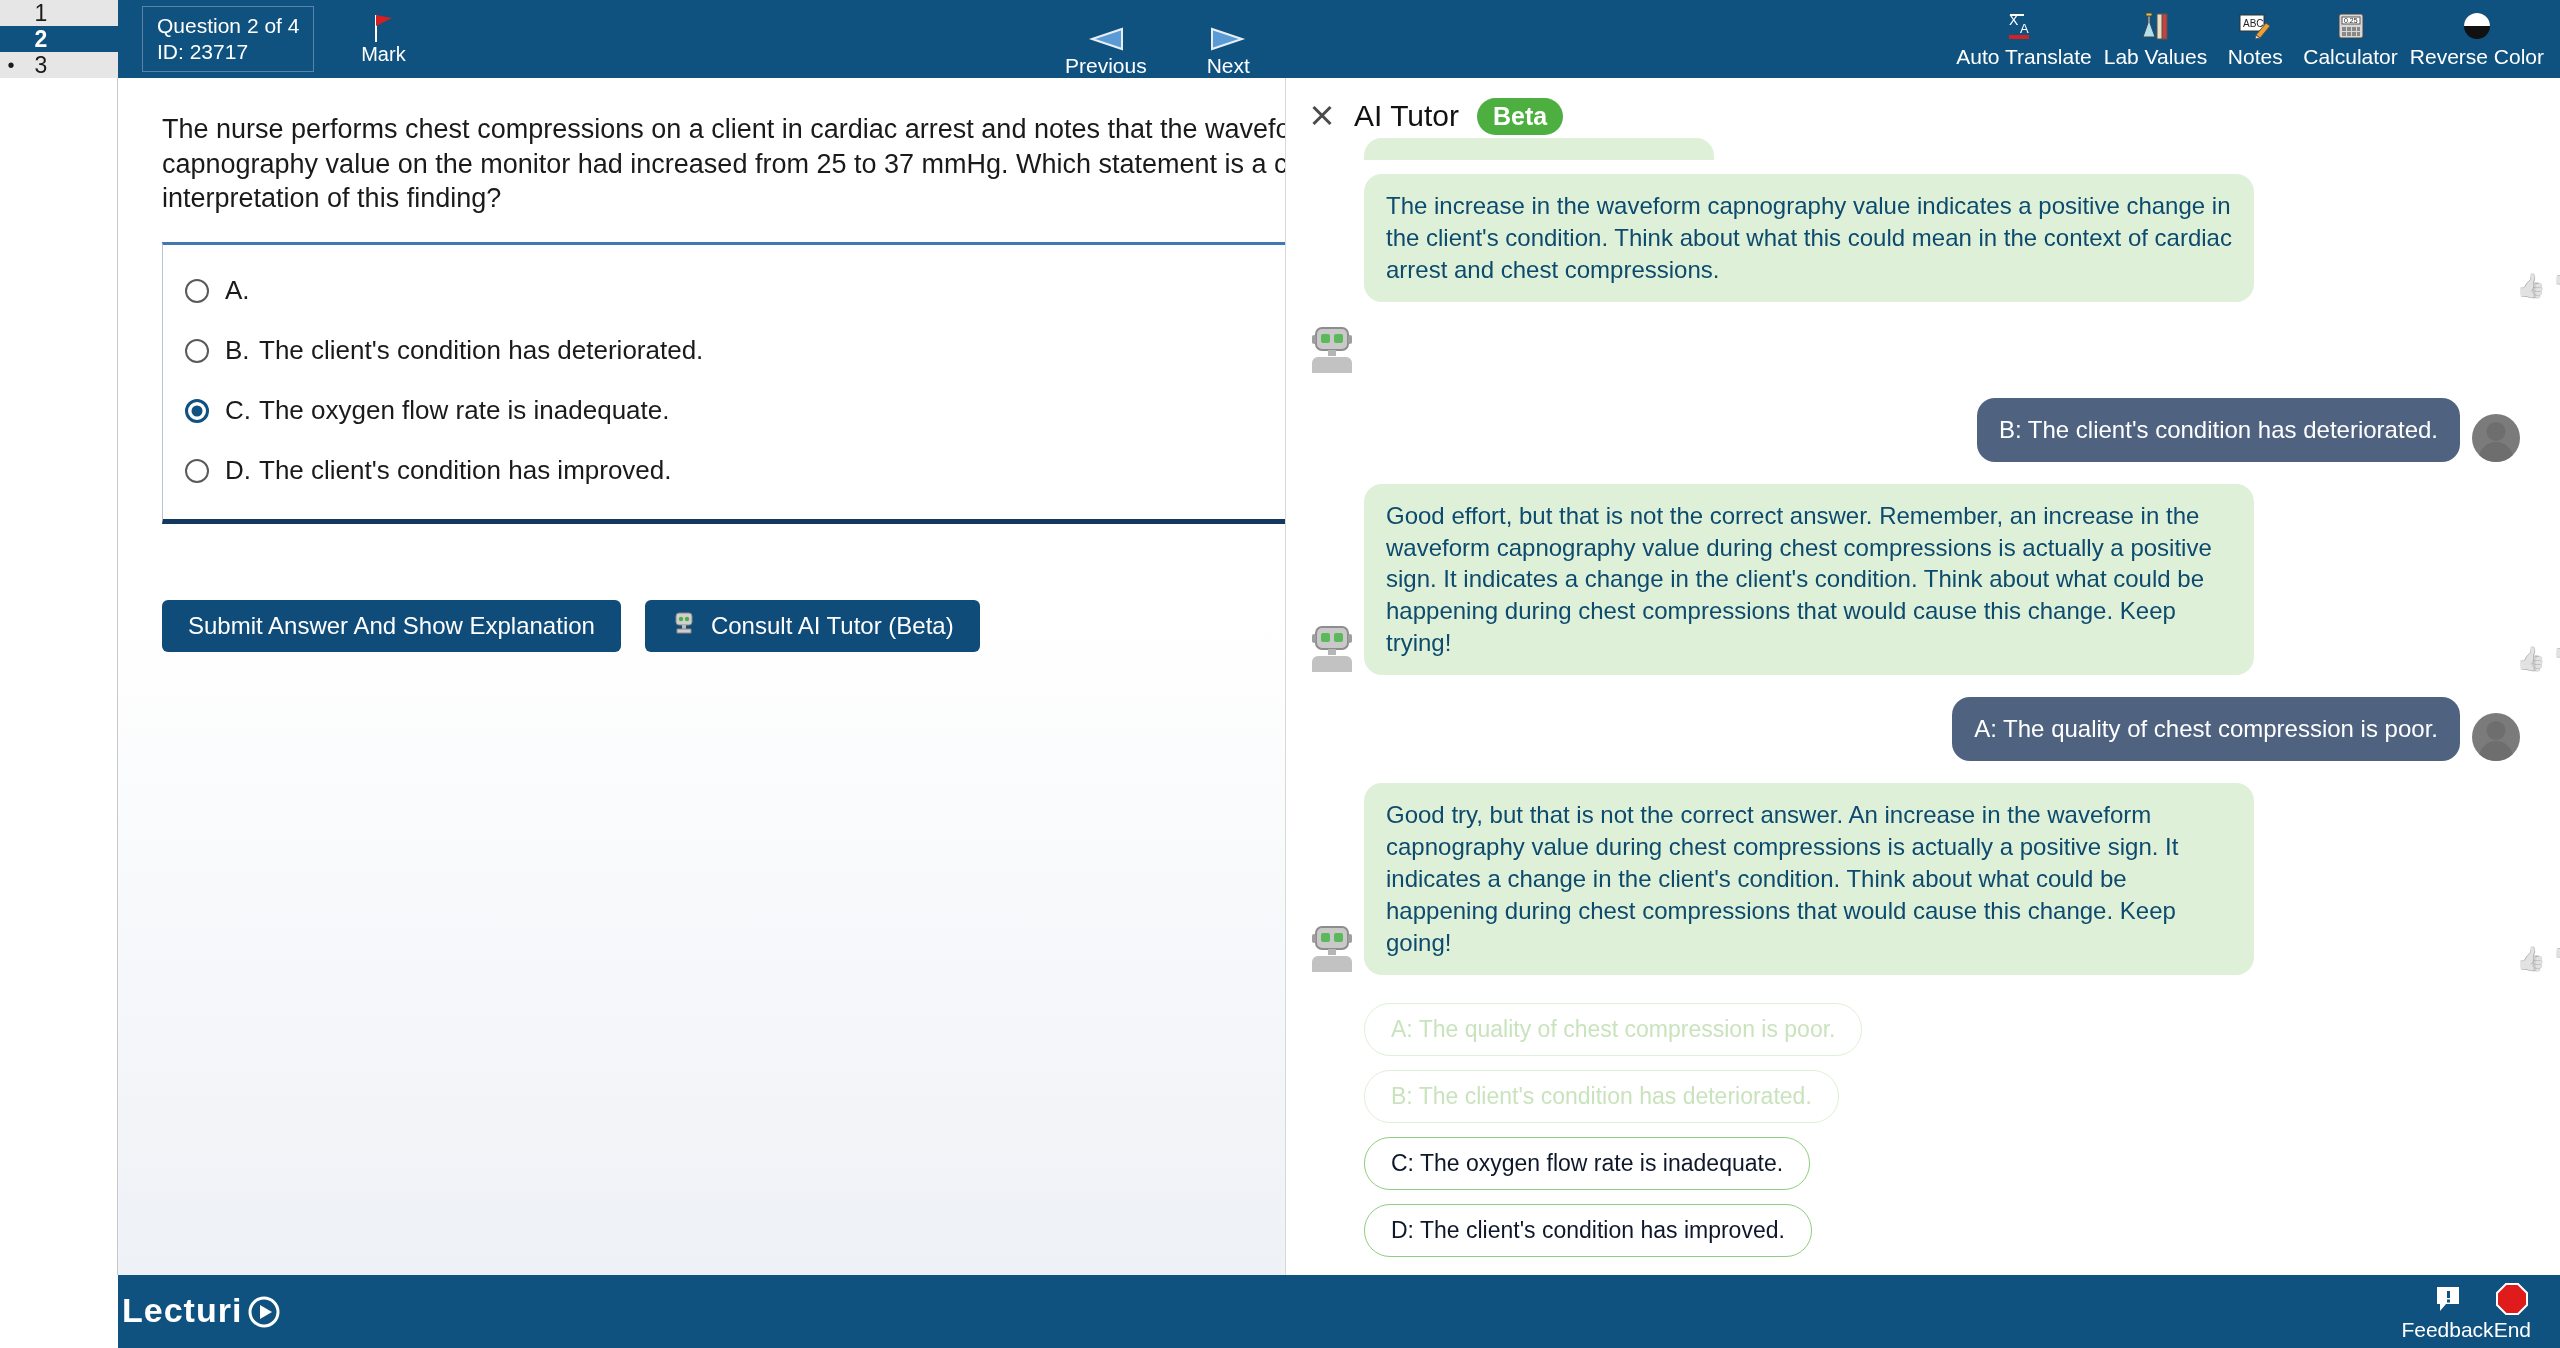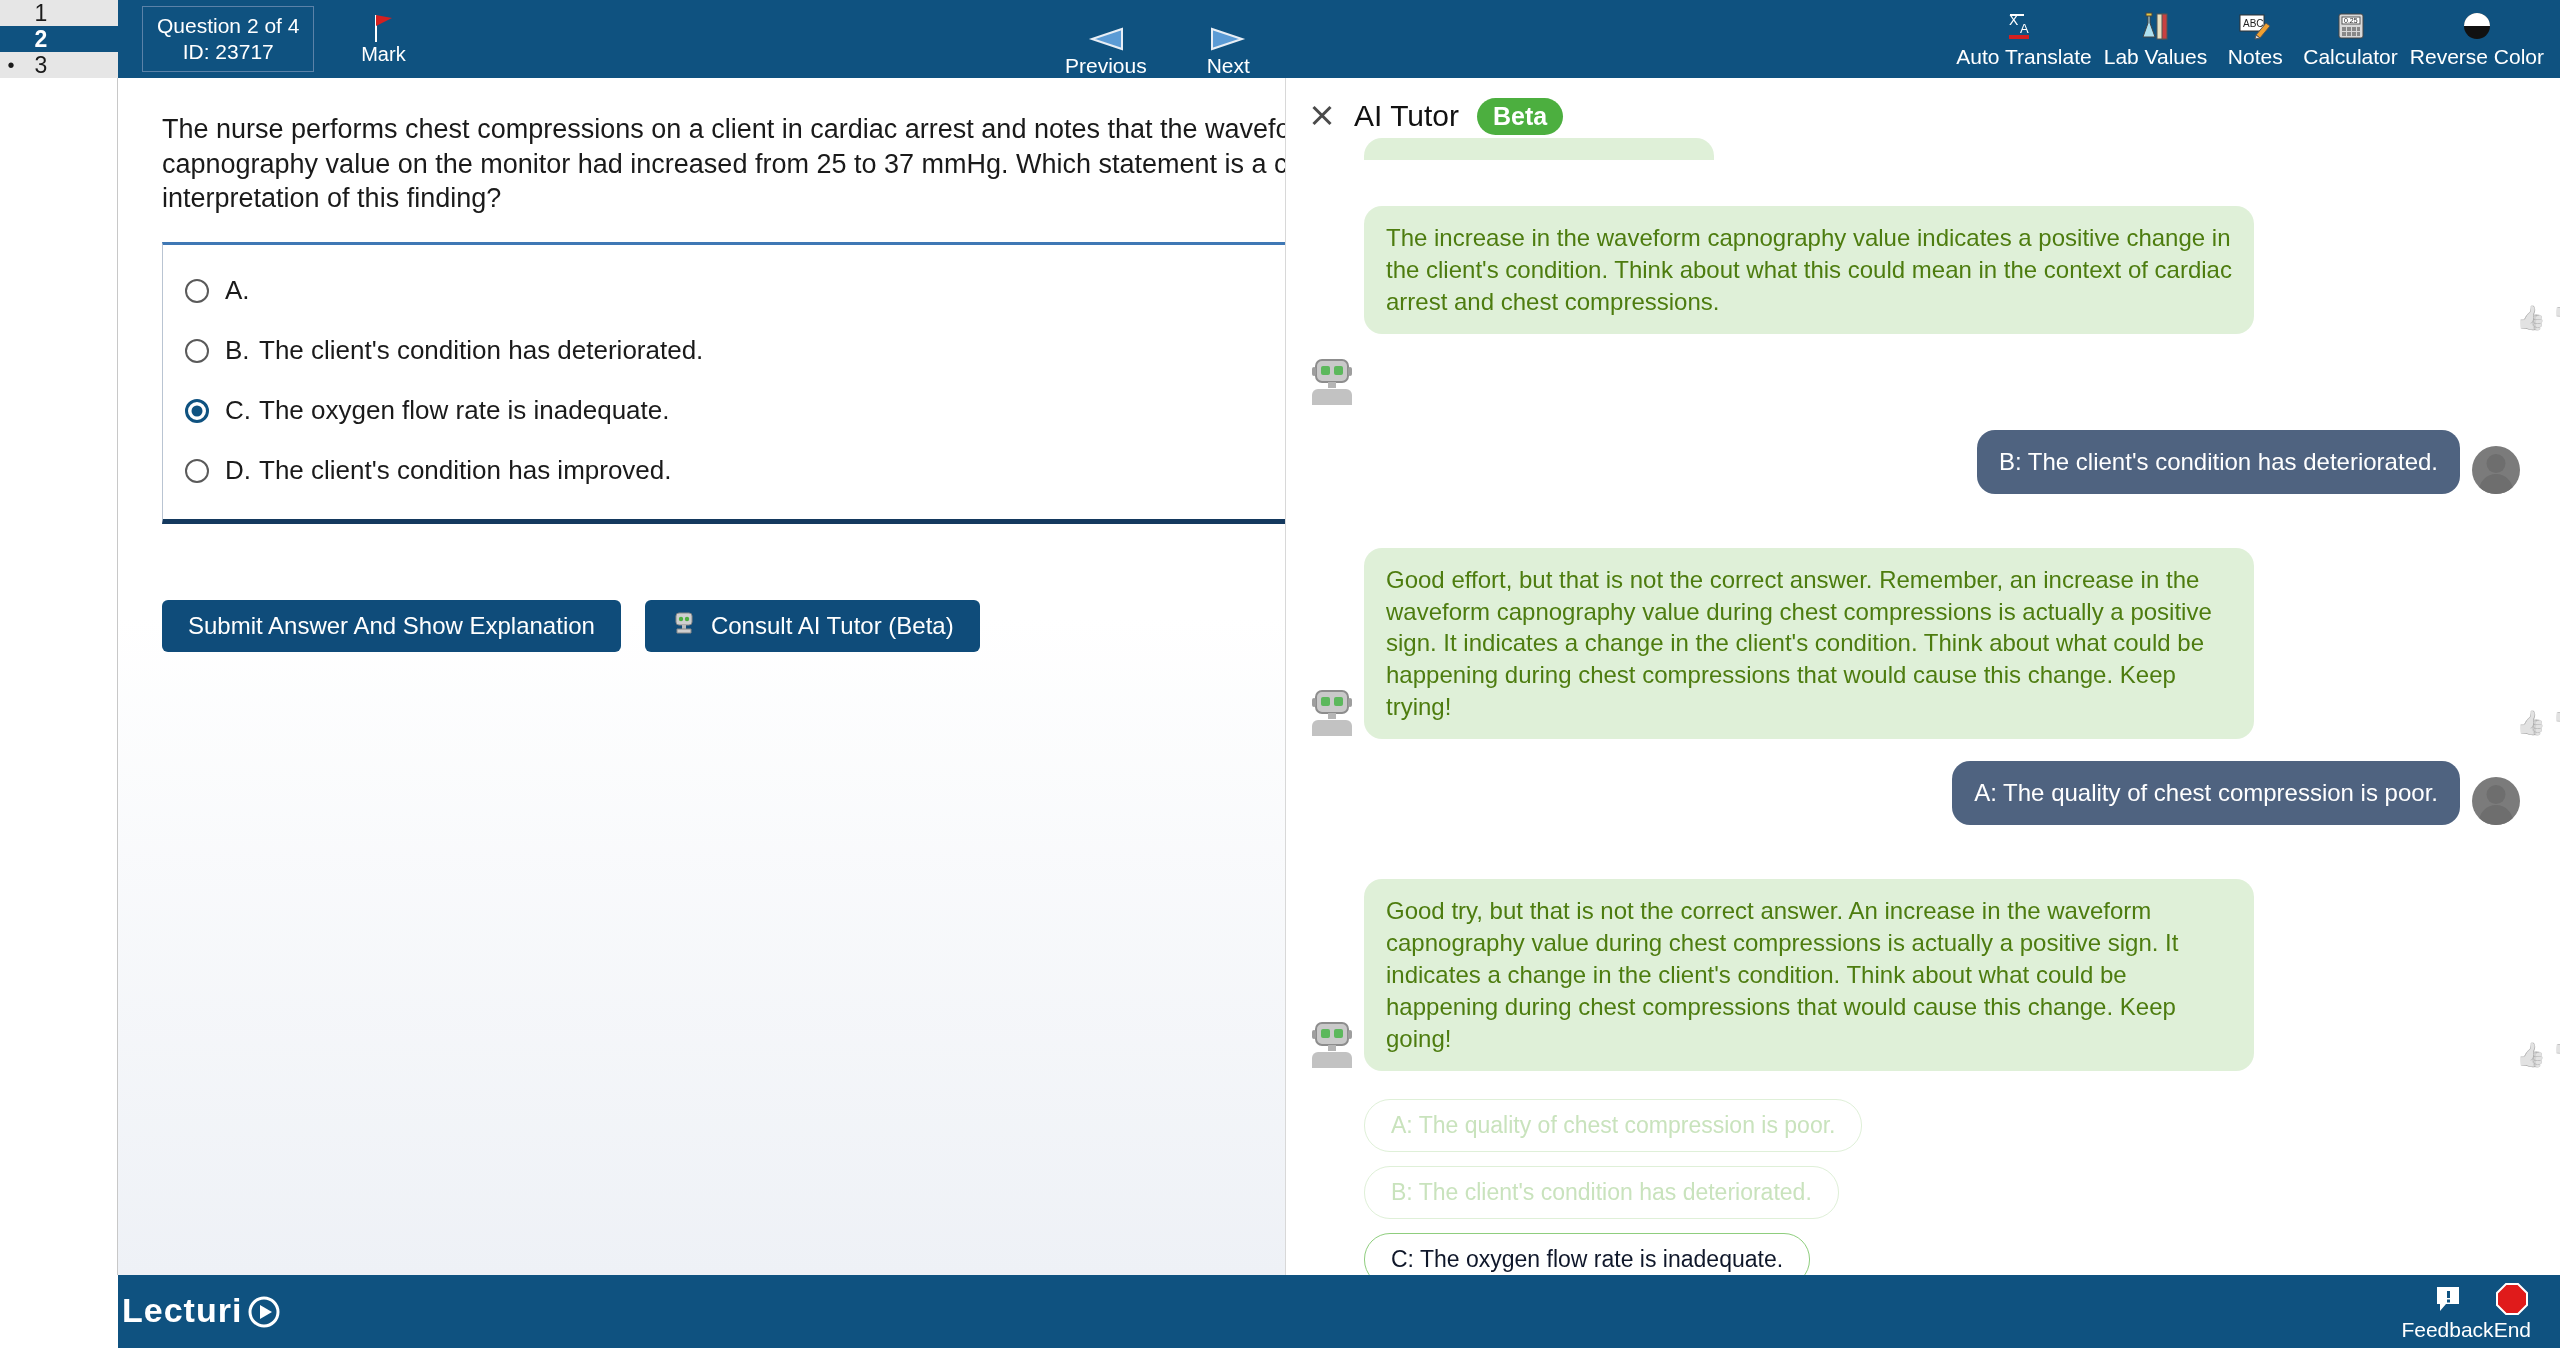--- a/index.html
+++ b/index.html
@@ -39,21 +39,21 @@
   .q-index .qi-row .num { width: 46px; text-align: center; }
   .q-index .qi-row.active { background: #0f5280; color: #ffffff; font-weight: bold; }
   .q-index .qi-row.plain { background: #ffffff; }
   .q-index .qi-row.grey { background: #e6e6e6; }
 
   .qbadge {
     margin-left: 24px;
     border: 1px solid #5b82a8;
     padding: 6px 14px;
     color: #ffffff;
-    text-align: center;
+    text-align: left;
     line-height: 1.25;
     font-size: 21px;
   }
   .mark-btn {
     margin-left: 34px;
     display: flex; flex-direction: column; align-items: center;
     color: #fff; font-size: 20px; width: 70px;
   }
   .mark-btn .flagwrap { height: 30px; display:flex; align-items:flex-end; }
 
@@ -146,21 +146,21 @@
     flex: 1; overflow: hidden; position: relative;
     padding: 0 40px 0 24px;
   }
   .msg { display: flex; align-items: flex-end; margin-bottom: 22px; position: relative; }
   .msg.bot { justify-content: flex-start; }
   .msg.user { justify-content: flex-end; }
   .bubble {
     border-radius: 18px; padding: 16px 22px;
     font-size: 24px; line-height: 1.33;
   }
-  .bot .bubble { background: #dff0d8; color: #4d7c0f; max-width: 890px; margin-top: 32px; }
+  .bot .bubble { background: #dff0d8; color: #0c4a6e; max-width: 890px; }
   .user .bubble { background: #4f6380; color: #ffffff; max-width: 820px; }
   .avatar-bot { width: 44px; height: 52px; flex: 0 0 44px; margin-right: 10px; }
   .avatar-user { width: 48px; height: 48px; flex: 0 0 48px; margin-left: 12px; border-radius: 50%; background:#7b7b7b; position:relative; overflow:hidden; }
   .avatar-user::before {
     content:""; position:absolute; left:50%; top:8px; width:19px; height:19px; border-radius:50%;
     background:#6e6e6e; transform: translateX(-50%);
   }
   .avatar-user::after {
     content:""; position:absolute; left:50%; top:28px; width:34px; height:30px; border-radius:17px 17px 0 0;
     background:#6e6e6e; transform: translateX(-50%);

